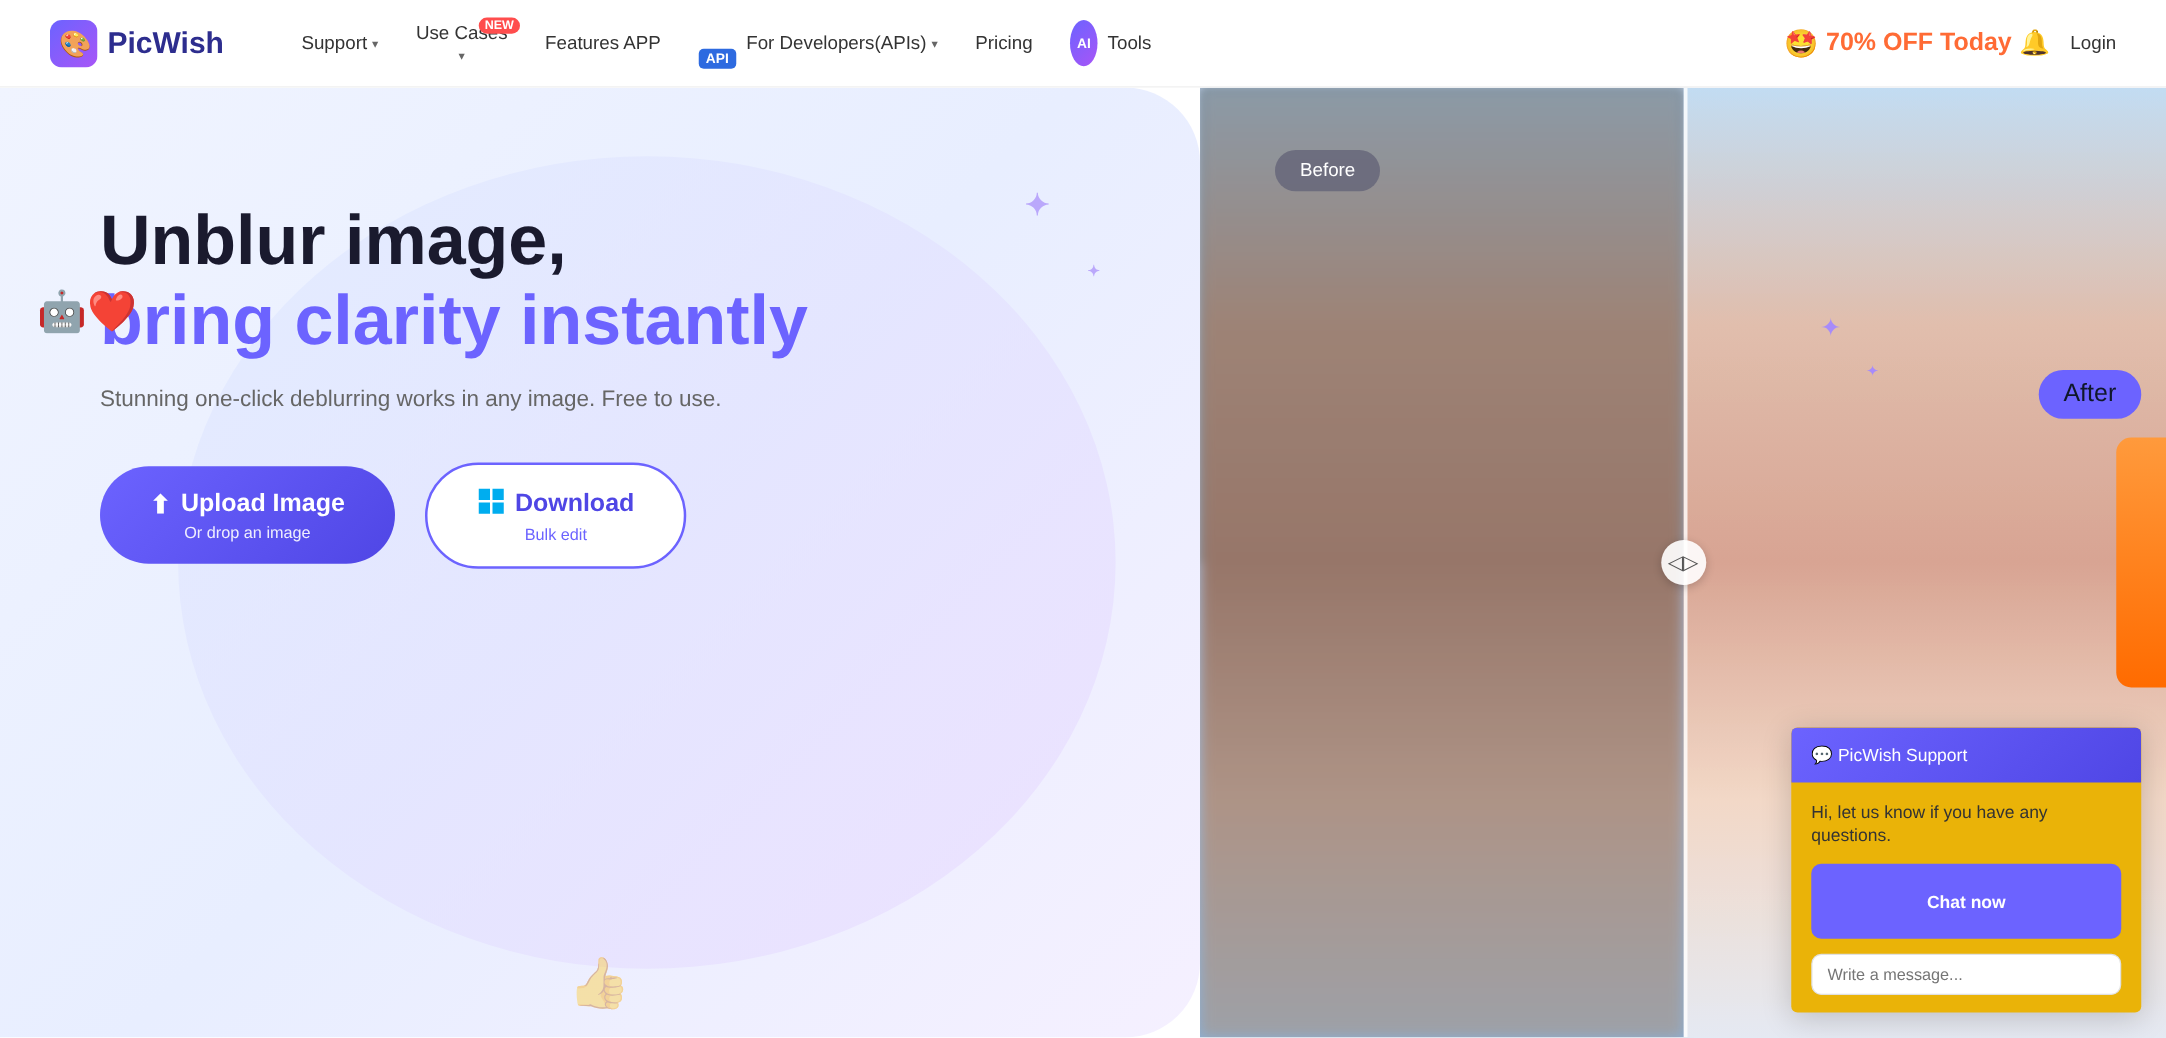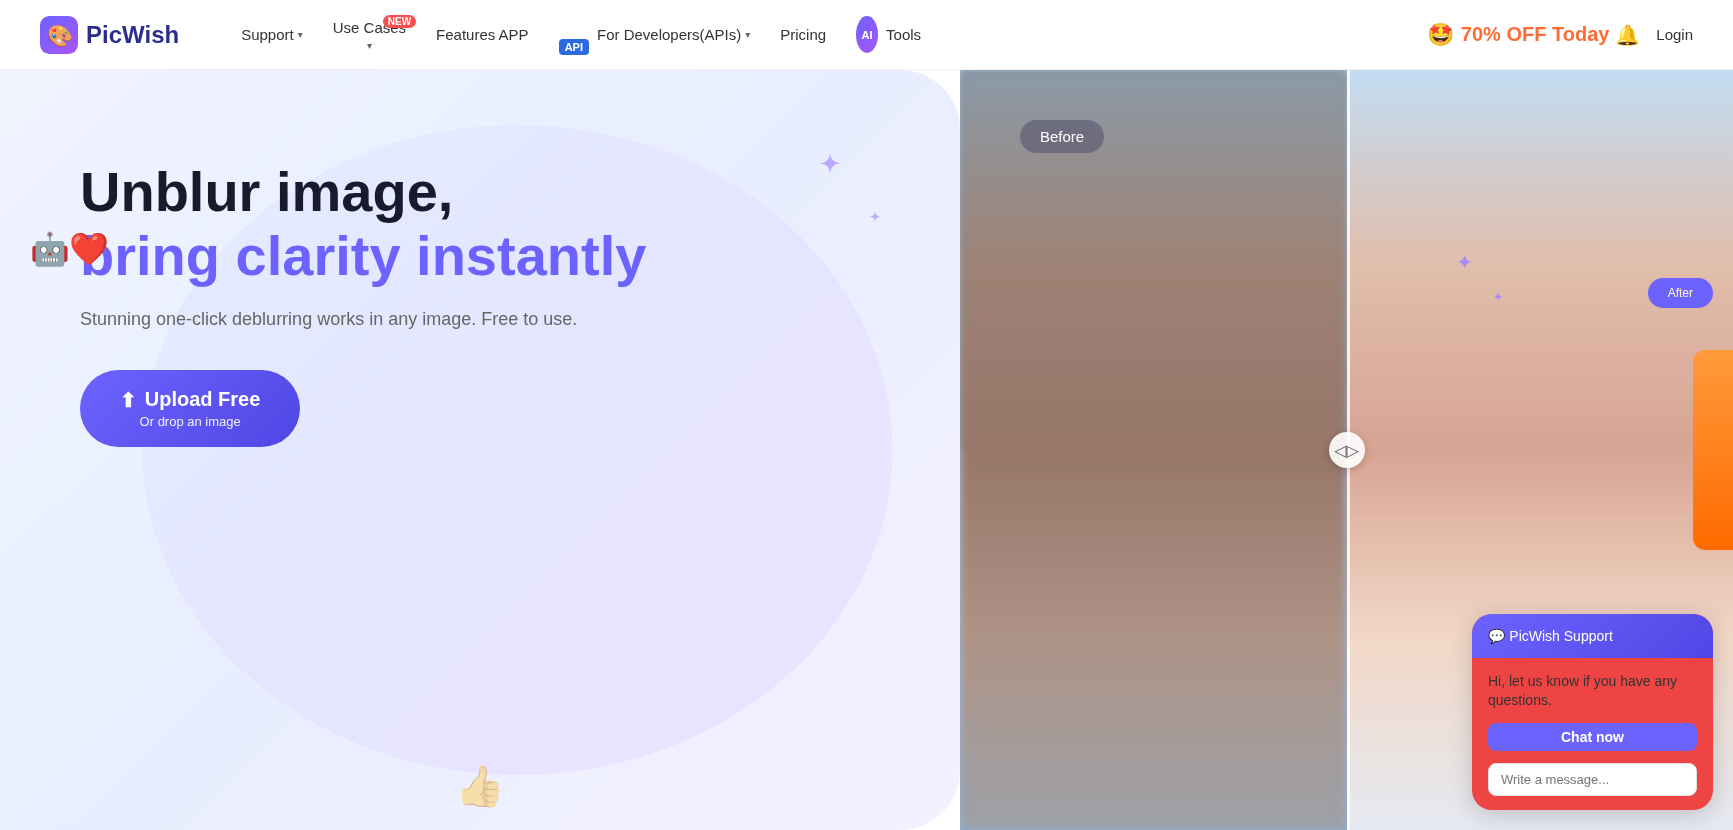--- a/index.html
+++ b/index.html
@@ -91,55 +91,55 @@
       background: linear-gradient(180deg, #c8d8f0 0%, #b0c8e8 40%, #8ab0d8 100%);
     }
 
     
     .before-label {
       position: absolute; top: 50px; left: 60px;
       background: rgba(100,100,120,0.8); color: #fff;
       padding: 8px 20px; border-radius: 20px; font-size: 15px;
     }
     .after-label {
-      position: absolute; top: 208px; right: 20px;
-      background: #6c63ff; color: #fef9c3;
-      padding: 8px 20px; border-radius: 20px; font-size: 12px;
+      position: absolute; top: 226px; right: 20px;
+      background: #6c63ff; color: #0f172a;
+      padding: 8px 20px; border-radius: 20px; font-size: 20px;
     }
     .slider-handle {
       position: absolute; top: 50%; left: 50%; transform: translate(-50%, -50%);
       width: 36px; height: 36px; background: rgba(255,255,255,0.9);
       border-radius: 50%; display: flex; align-items: center; justify-content: center;
       font-size: 16px; color: #555; box-shadow: 0 2px 8px rgba(0,0,0,0.2); z-index: 5;
     }
     .divider-line {
       position: absolute; top: 0; bottom: 0; left: 50%;
       width: 3px; background: rgba(255,255,255,0.8); z-index: 4;
     }
 
     
     .deco-star {
       position: absolute; color: #6c63ff; font-size: 18px; opacity: 0.7;
     }
 
     
     .chat-widget {
       position: fixed; bottom: 20px; right: 20px;
-      background: #ef4444; border-radius: 20px; box-shadow: 0 4px 24px rgba(0,0,0,0.18);
-      width: 241px; overflow: hidden; z-index: 100;
+      background: #eab308; border-radius: 5px; box-shadow: 0 4px 24px rgba(0,0,0,0.18);
+      width: 280px; overflow: hidden; z-index: 100;
     }
     .chat-header {
       background: linear-gradient(135deg, #6c63ff, #4f46e5);
       padding: 14px 16px; color: #fff; font-size: 14px;
     }
     .chat-body { padding: 14px 16px; }
     .chat-message-text { font-size: 14px; color: #333; margin-bottom: 12px; line-height: 1.4; }
     .chat-now-btn {
       background: #6c63ff; color: #fff; border: none; border-radius: 8px;
-      padding: 6px 20px; font-size: 14px; font-weight: 600; cursor: pointer; width: 100%;
+      padding: 22px 20px; font-size: 14px; font-weight: 600; cursor: pointer; width: 100%;
       margin-bottom: 12px;
     }
     .chat-input {
       border: 1px solid #e0e0e0; border-radius: 8px; padding: 8px 12px;
       font-size: 13px; color: #999; width: 100%; outline: none;
     }
 
     
     .robot-deco {
       position: absolute; top: 160px; left: 30px; font-size: 32px; z-index: 3;
@@ -240,25 +240,39 @@
     <div class="hero-text-area">
       <div class="hero-title-dark">Unblur image,</div>
       <div class="hero-title-blue">bring clarity instantly</div>
       <p class="hero-subtitle">Stunning one-click deblurring works in any image. Free to use.</p>
 
       <div class="hero-buttons">
 
         <button class="upload-btn">
           <span class="upload-btn-main">
             <span>⬆</span>
-            <span>Upload Free</span>
+            <span>Upload Image</span>
           </span>
           <span class="upload-btn-sub">Or drop an image</span>
         </button>
 
+        <button class="download-btn">
+          <span class="download-btn-main">
+            <span class="windows-icon">
+              <svg width="22" height="22" viewBox="0 0 22 22" fill="none">
+                <rect x="1" y="1" width="9" height="9" fill="#00adef"></rect>
+                <rect x="12" y="1" width="9" height="9" fill="#00adef"></rect>
+                <rect x="1" y="12" width="9" height="9" fill="#00adef"></rect>
+                <rect x="12" y="12" width="9" height="9" fill="#00adef"></rect>
+              </svg>
+            </span>
+            <span>Download</span>
+          </span>
+          <span class="download-btn-sub">Bulk edit</span>
+        </button>
 
       </div>
     </div>
 
     <div class="robot-deco">🤖❤️</div>
 
     <span class="plus-deco deco-star" style="top: 80px; right: 120px;">✦</span>
     <span class="plus-deco deco-star" style="top: 140px; right: 80px; font-size: 12px;">✦</span>
 
     <div class="hero-deco" style="font-size: 40px; opacity: 0.4;">👍</div>

